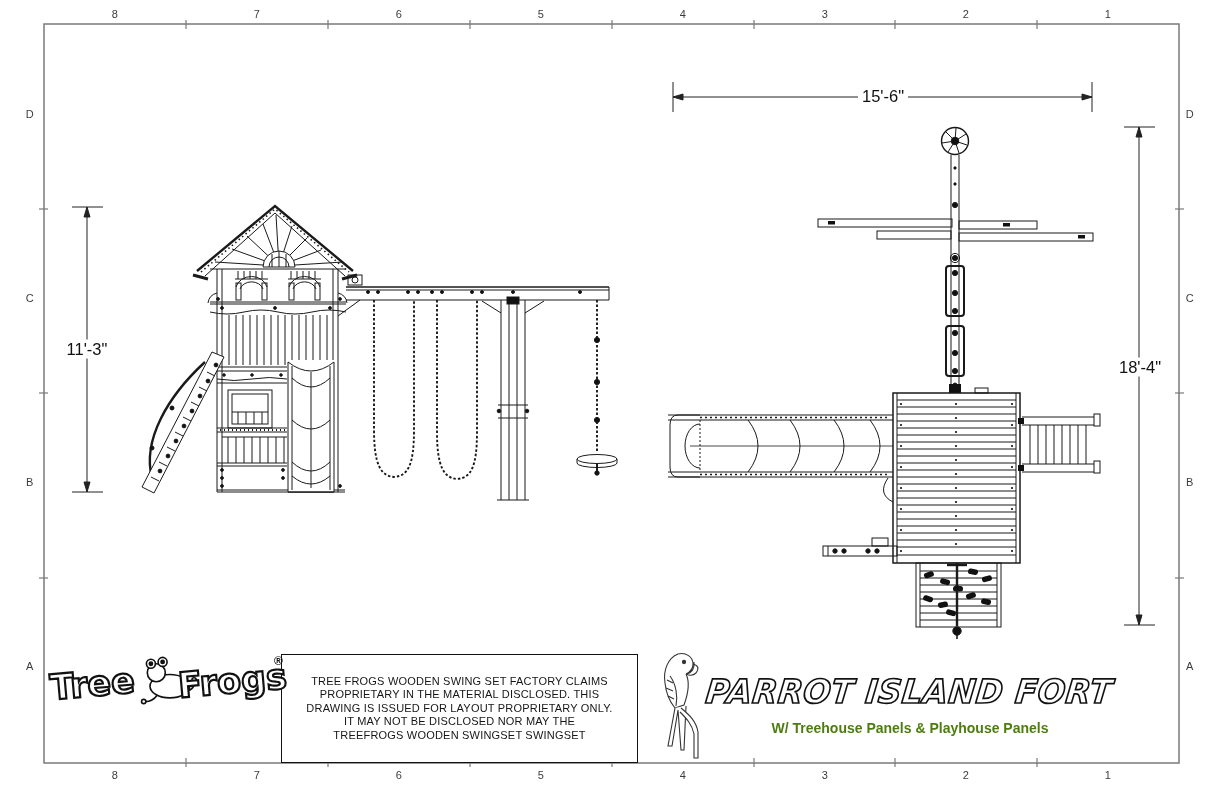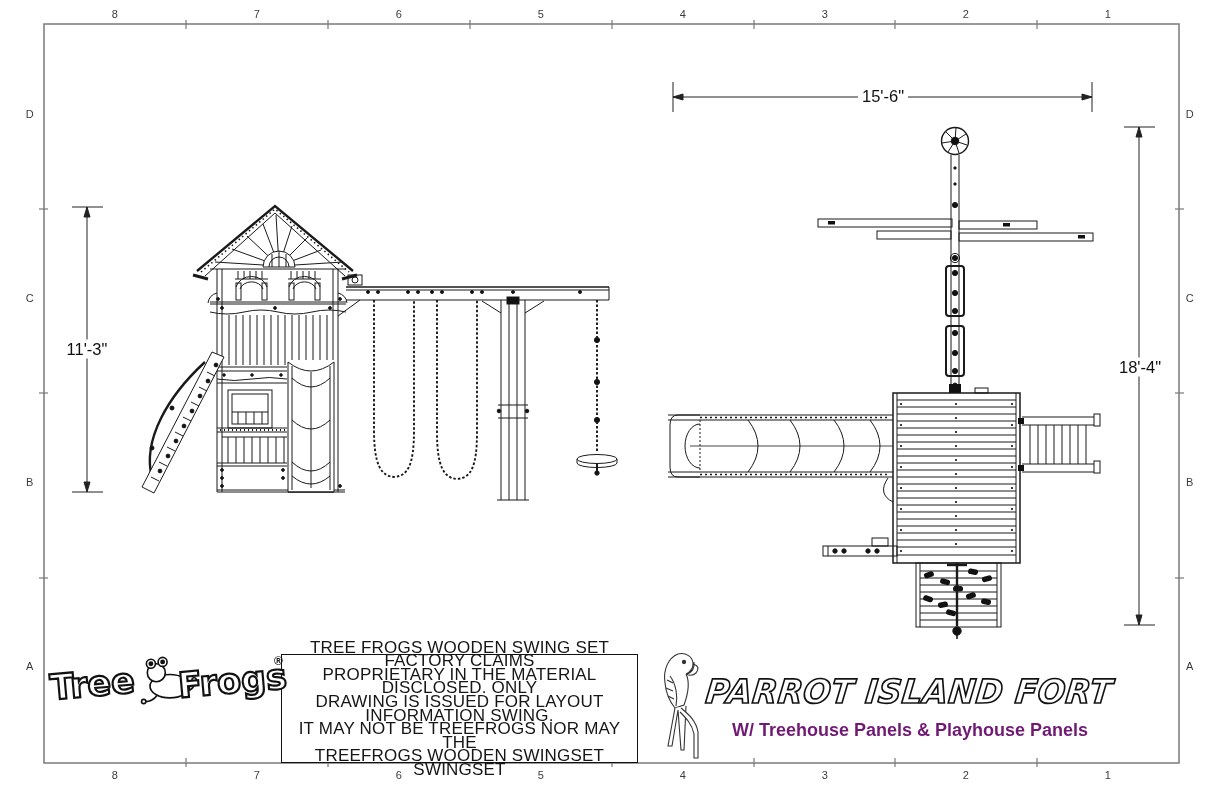--- a/index.html
+++ b/index.html
@@ -14,21 +14,21 @@
     font-size:11px;color:#3c3c3c;letter-spacing:.5px;
   }
   .dim-label{
     position:absolute;transform:translate(-50%,-50%);
     font-size:16.5px;color:#111;background:#fff;padding:0 4px;white-space:nowrap;
   }
   #disclaimer-box{
     position:absolute;left:281px;top:654px;width:357px;height:109px;
     border:1.5px solid #111;background:#fff;box-sizing:border-box;
     display:flex;flex-direction:column;justify-content:center;
-    text-align:center;font-size:17px;line-height:13.6px;letter-spacing:.2px;color:#161616;
+    text-align:center;font-size:11px;line-height:13.6px;letter-spacing:.2px;color:#161616;
   }
   #logo-block{position:absolute;left:50px;top:652px;width:235px;height:70px;}
   .logo-word{
     position:absolute;font-weight:800;font-size:35px;font-family:"DejaVu Sans",sans-serif;
     color:#111;-webkit-text-fill-color:#fff;-webkit-text-stroke:2.2px #111;
     letter-spacing:0px;transform:rotate(-5deg);white-space:nowrap;
   }
   .logo-reg{
     position:absolute;font-size:12px;font-weight:700;color:#111;
     -webkit-text-fill-color:#111;-webkit-text-stroke:0;
@@ -36,21 +36,21 @@
   #title-block{position:absolute;left:648px;top:650px;width:470px;height:115px;}
   #main-title{
     position:absolute;left:58px;top:22px;width:412px;
     font-family:"DejaVu Sans",sans-serif;font-style:italic;font-weight:800;
     font-size:33px;letter-spacing:.5px;white-space:nowrap;
     color:#111;-webkit-text-fill-color:#fff;-webkit-text-stroke:1.7px #111;
     transform:scaleX(.98) skewX(-6deg);transform-origin:left;
   }
   #sub-title{
     position:absolute;left:62px;top:70px;width:400px;text-align:center;
-    font-size:18px;font-weight:700;color:#701a75;white-space:nowrap;
+    font-size:14px;font-weight:700;color:#4d7c0f;white-space:nowrap;
   }
 </style>
 </head>
 <body>
 
 <div id="sheet">
 
   <svg id="line-art" width="1224" height="792" viewBox="0 0 1224 792">
 
     <g stroke="#7a7a7a" stroke-width="1.5" fill="none">
@@ -552,23 +552,23 @@
   <span class="g-label" style="left:1190px;top:298px">C</span>
   <span class="g-label" style="left:1190px;top:482px">B</span>
   <span class="g-label" style="left:1190px;top:666px">A</span>
 
   <span class="dim-label" style="left:87px;top:349px">11'-3"</span>
   <span class="dim-label" style="left:883px;top:96px">15'-6"</span>
   <span class="dim-label" style="left:1140px;top:367px">18'-4"</span>
 
   <div id="disclaimer-box">
     <div>TREE FROGS WOODEN SWING SET FACTORY CLAIMS</div>
-    <div>PROPRIETARY IN THE MATERIAL DISCLOSED. ONLY</div>
-    <div>DRAWING IS ISSUED FOR LAYOUT INFORMATION SWING.</div>
-    <div>IT MAY NOT BE TREEFROGS NOR MAY THE</div>
+    <div>PROPRIETARY IN THE MATERIAL DISCLOSED. THIS</div>
+    <div>DRAWING IS ISSUED FOR LAYOUT PROPRIETARY ONLY.</div>
+    <div>IT MAY NOT BE DISCLOSED NOR MAY THE</div>
     <div>TREEFROGS WOODEN SWINGSET SWINGSET</div>
   </div>
 
   <div id="logo-block">
     <span class="logo-word" style="left:0px;top:12px">Tree</span>
     <svg style="position:absolute;left:82px;top:-2px" width="72" height="58" viewBox="0 0 80 60">
       <g stroke="#111" stroke-width="1.8" fill="#fff">
         <ellipse cx="42" cy="38" rx="22" ry="13"></ellipse>
         <circle cx="27" cy="23" r="10"></circle>
         <circle cx="21" cy="13" r="5"></circle>

